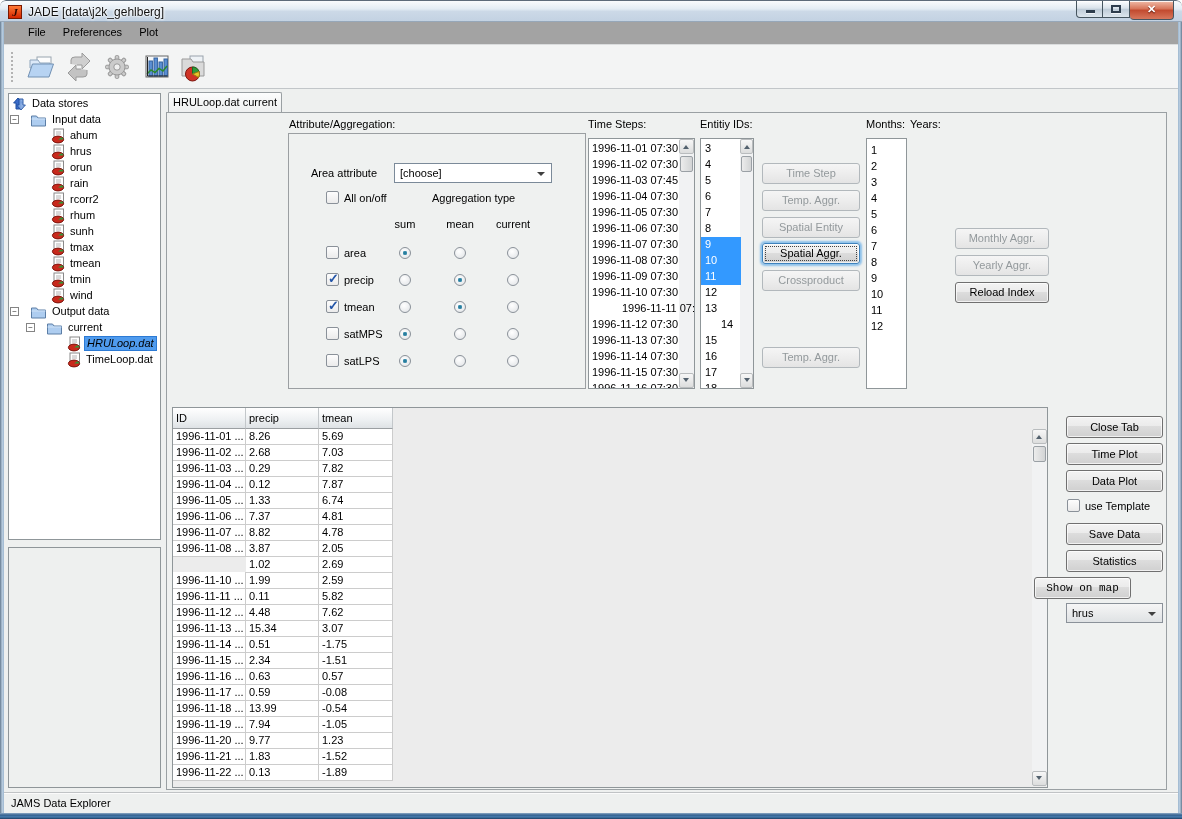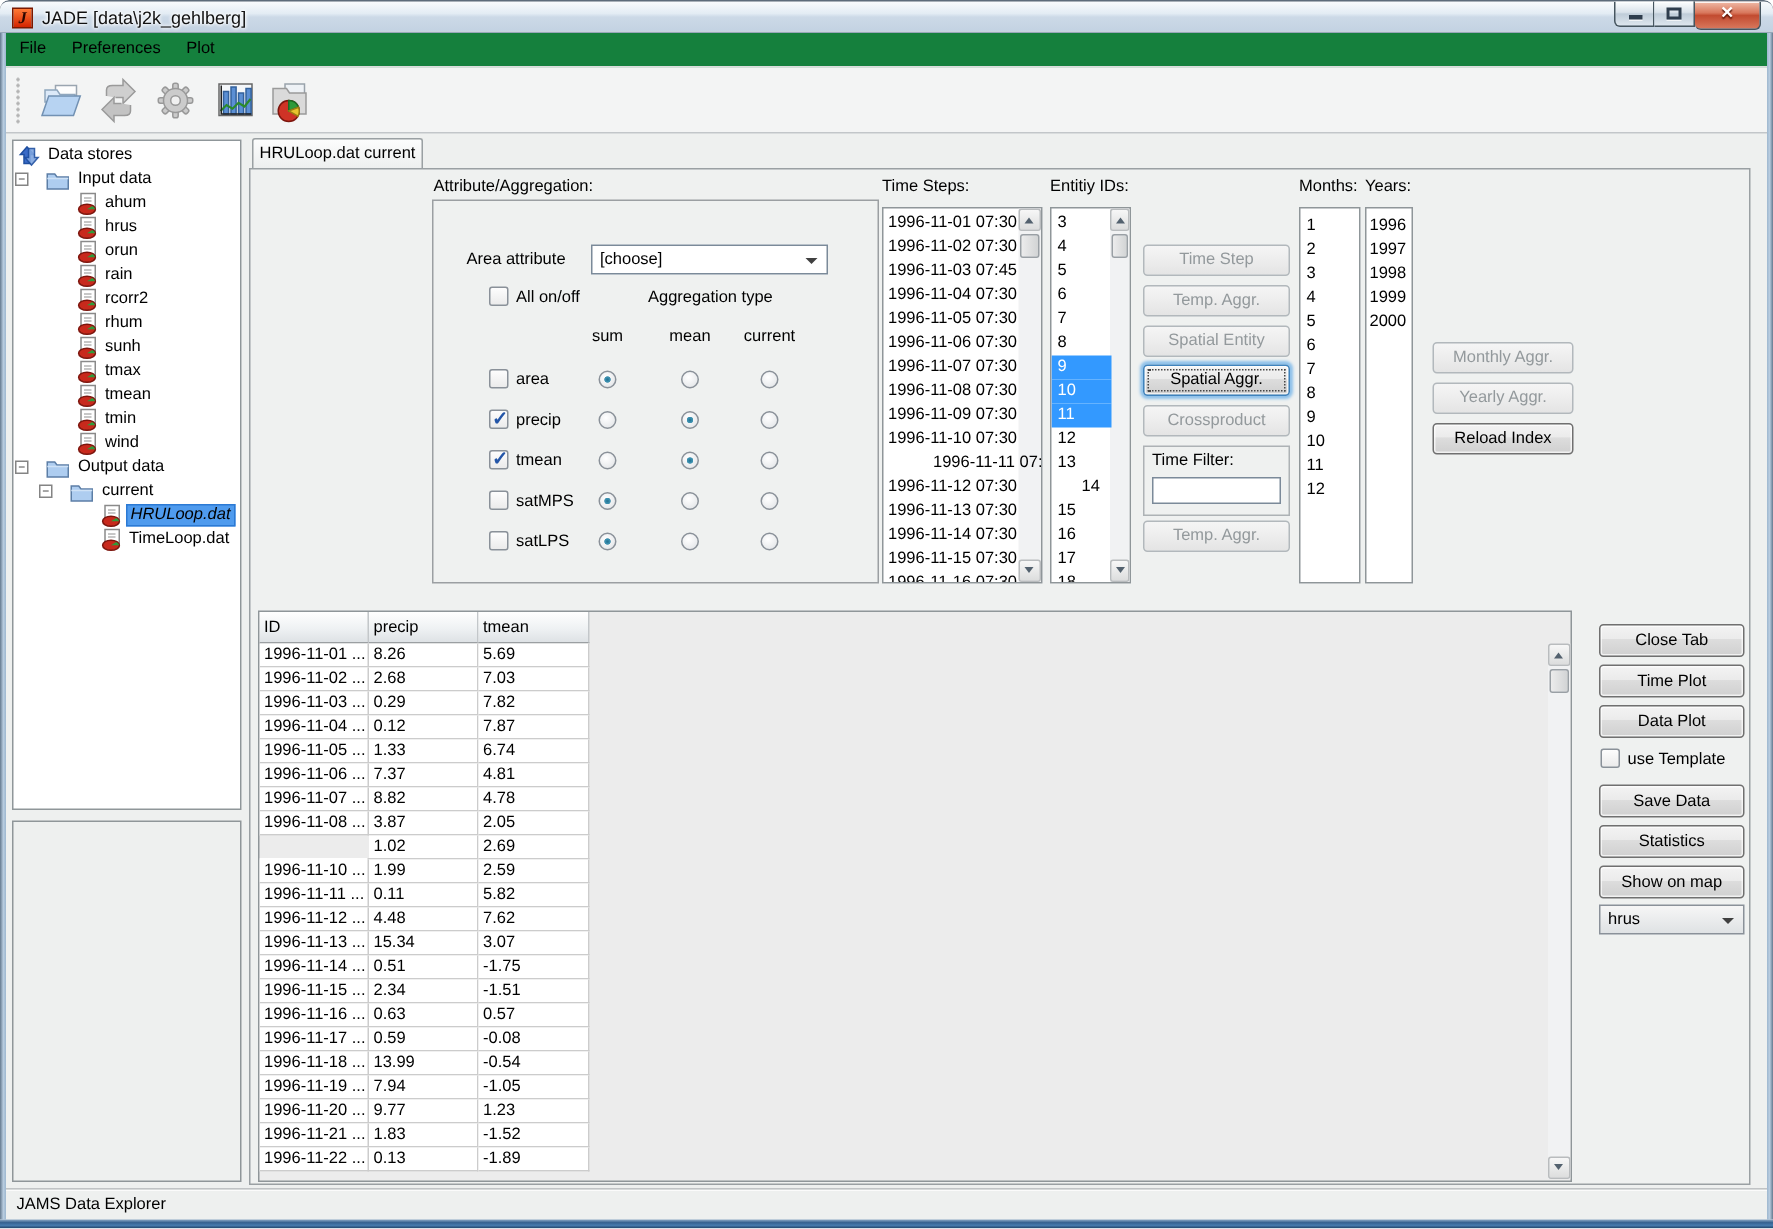--- a/index.html
+++ b/index.html
@@ -44,21 +44,21 @@
   .glyph-max { position:absolute; left:8px; top:4px; width:10px; height:8px; border:2px solid #2e3d4d;
     box-shadow:0 1px 0 rgba(255,255,255,.7);}
   .edge-left  { position:absolute; left:0; top:22px; width:4px; height:791px;
     background:linear-gradient(90deg,#64798e,#b9cde0 55%,#9db7cf); }
   .edge-right { position:absolute; left:1178px; top:22px; width:4px; height:791px;
     background:linear-gradient(270deg,#64798e,#b9cde0 55%,#9db7cf); }
   .edge-bottom{ position:absolute; left:0; top:813px; width:1182px; height:6px;
     background:linear-gradient(180deg,#8fabc6 0%,#34618f 35%,#477cae 65%,#1c3e62 100%); }
   
   .menubar { position:absolute; left:4px; top:22px; width:1174px; height:23px;
-    background:#15803d; border-bottom:1px solid #dadcdd; padding-left:2px; }
+    background:#a3a3a3; border-bottom:1px solid #dadcdd; padding-left:17px; }
   .menu-item { display:inline-block; padding:4px 7px 0 7px; height:22px; }
   .toolbar { position:absolute; left:4px; top:45px; width:1174px; height:44px;
     background:#f3f4f4; border-bottom:1px solid #c2c6c9; }
   .tb-handle { position:absolute; left:6px; top:6px; width:4px; height:32px;
     background-image:radial-gradient(circle,#b3b3b3 1px,transparent 1.2px);
     background-size:4px 4px; }
   .tool-btn { position:absolute; top:5px; width:34px; height:34px; }
   
   .tree-panel { position:absolute; left:8px; top:93px; width:153px; height:447px;
     background:#fff; border:1px solid #8f9699; overflow:hidden; }
@@ -451,49 +451,38 @@
       <div class="list-item" style="top: 226px; left: 0px; width: 40px; padding-left: 4px;">17</div>
       <div class="list-item" style="top: 242px; left: 0px; width: 40px; padding-left: 4px;">18</div>
     </div>
 
   <button class="btn disabled" style="left:762px; top:163px; width:98px;">Time Step</button>
   <button class="btn disabled" style="left:762px; top:190px; width:98px;">Temp. Aggr.</button>
   <button class="btn disabled" style="left:762px; top:217px; width:98px;">Spatial Entity</button>
   <button class="btn focused" style="left:762px; top:243px; width:98px;">Spatial Aggr.</button>
   <button class="btn disabled" style="left:762px; top:270px; width:98px;">Crossproduct</button>
 
-  <div class="groupbox" style="left:762px; top:297px; width:98px; height:47px; background:#eff1f0; border-color:#adb2b5;">
-    <span class="sec-label" style="left:5px; top:3px;">Time Filter:</span>
-    <input class="textfield" style="left: 5px; top: 20px; width: 86px; height: 18px;" value="">
-  </div>
   <button class="btn disabled" style="left:762px; top:347px; width:98px;">Temp. Aggr.</button>
 
   <div class="sec-label" style="left:866px; top:118px;">Months:</div>
   <div class="listbox" style="left:866px; top:138px; width:41px; height:251px;" id="monlist">
       <div class="list-item" style="top: 4px; left: 0px; width: 39px; padding-left: 4px;">1</div>
       <div class="list-item" style="top: 20px; left: 0px; width: 39px; padding-left: 4px;">2</div>
       <div class="list-item" style="top: 36px; left: 0px; width: 39px; padding-left: 4px;">3</div>
       <div class="list-item" style="top: 52px; left: 0px; width: 39px; padding-left: 4px;">4</div>
       <div class="list-item" style="top: 68px; left: 0px; width: 39px; padding-left: 4px;">5</div>
       <div class="list-item" style="top: 84px; left: 0px; width: 39px; padding-left: 4px;">6</div>
       <div class="list-item" style="top: 100px; left: 0px; width: 39px; padding-left: 4px;">7</div>
       <div class="list-item" style="top: 116px; left: 0px; width: 39px; padding-left: 4px;">8</div>
       <div class="list-item" style="top: 132px; left: 0px; width: 39px; padding-left: 4px;">9</div>
       <div class="list-item" style="top: 148px; left: 0px; width: 39px; padding-left: 4px;">10</div>
       <div class="list-item" style="top: 164px; left: 0px; width: 39px; padding-left: 4px;">11</div>
       <div class="list-item" style="top: 180px; left: 0px; width: 39px; padding-left: 4px;">12</div>
     </div>
   <div class="sec-label" style="left:910px; top:118px;">Years:</div>
-  <div class="listbox" style="left:910px; top:138px; width:32px; height:251px;" id="yrlist">
-      <div class="list-item" style="top: 4px; left: 0px; width: 30px; padding-left: 2px;">1996</div>
-      <div class="list-item" style="top: 20px; left: 0px; width: 30px; padding-left: 2px;">1997</div>
-      <div class="list-item" style="top: 36px; left: 0px; width: 30px; padding-left: 2px;">1998</div>
-      <div class="list-item" style="top: 52px; left: 0px; width: 30px; padding-left: 2px;">1999</div>
-      <div class="list-item" style="top: 68px; left: 0px; width: 30px; padding-left: 2px;">2000</div>
-    </div>
 
   <button class="btn disabled" style="left:955px; top:228px; width:94px;">Monthly Aggr.</button>
   <button class="btn disabled" style="left:955px; top:255px; width:94px;">Yearly Aggr.</button>
   <button class="btn" style="left:955px; top:282px; width:94px;">Reload Index</button>
 
   <div class="table-pane" id="tablepane">
     <div class="scroll-v" style="top:21px; bottom:1px;">
       <div class="sb-btn up"></div>
       <div class="sb-thumb" style="top:17px;"></div>
       <div class="sb-btn down"></div>
@@ -569,21 +558,21 @@
       <div class="td-cell" style="left: 146px; top: 357px; width: 74px;">-1.89</div>
     </div>
 
   <button class="btn" style="left:1066px; top:416px; width:97px; height:22px;">Close Tab</button>
   <button class="btn" style="left:1066px; top:443px; width:97px; height:22px;">Time Plot</button>
   <button class="btn" style="left:1066px; top:470px; width:97px; height:22px;">Data Plot</button>
   <span class="checkbox" style="left:1067px; top:499px;"></span>
   <span class="sec-label" style="left:1085px; top:500px;">use Template</span>
   <button class="btn" style="left:1066px; top:523px; width:97px; height:22px;">Save Data</button>
   <button class="btn" style="left:1066px; top:550px; width:97px; height:22px;">Statistics</button>
-  <button class="btn" style="left:1066px; top:577px; width:97px; height:22px;">Show on map</button>
+  <button class="btn" style="left:1034px; top:577px; width:97px; height:22px;font-family:Liberation Mono, monospace;">Show on map</button>
   <div class="combo gray" style="left:1066px; top:603px; width:97px; height:20px;">
     <span>hrus</span>
   </div>
 
   <div class="statusbar">
     <span>JAMS Data Explorer</span>
   </div>
 
   <div class="edge-left"></div>
   <div class="edge-right"></div>

